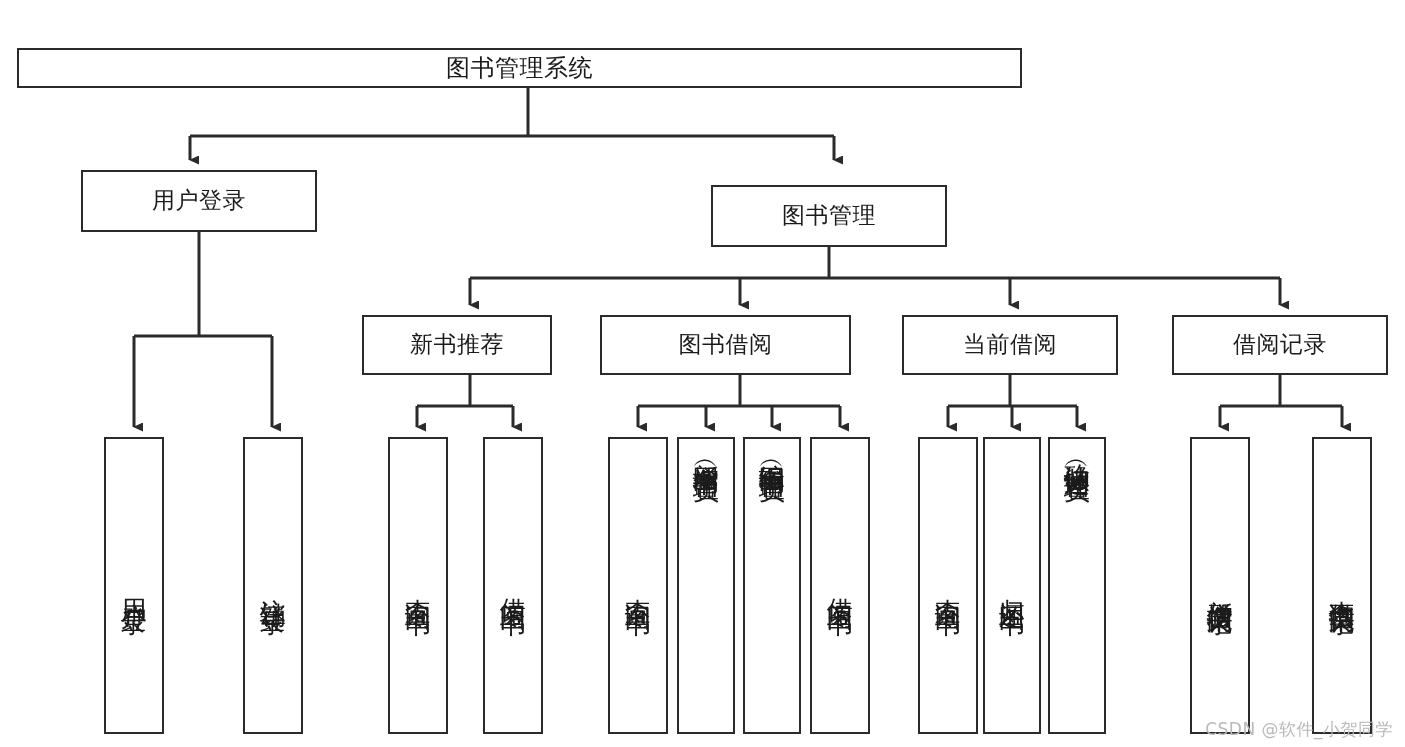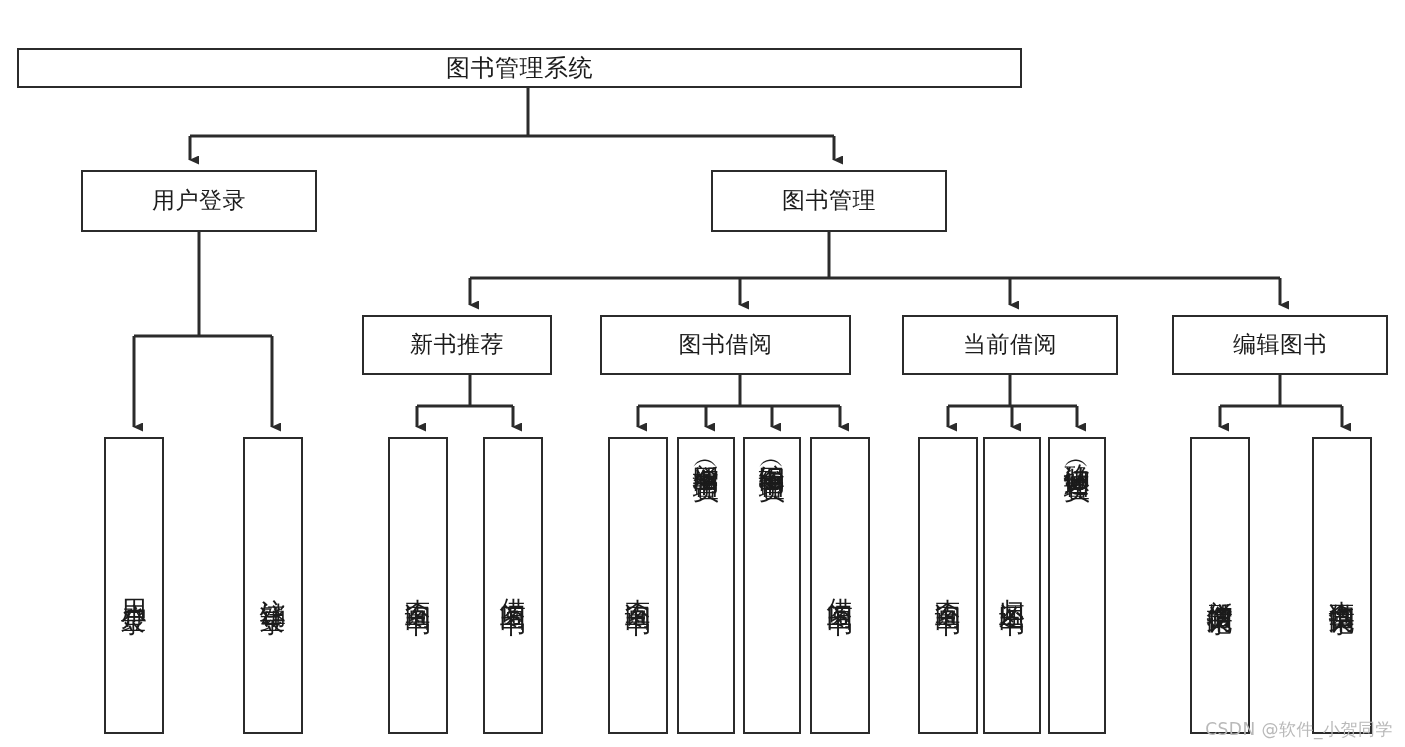--- a/index.html
+++ b/index.html
@@ -130,35 +130,35 @@
     </g>
   </svg>
 
   <div class="node root horiz" style="left:17px; top:12px; width:1005px; height:40px;margin-top:36px;">
     <span class="label">图书管理系统</span>
   </div>
 
   <div class="node horiz" style="left:81px; top:170px; width:236px; height:62px;">
     <span class="label">用户登录</span>
   </div>
-  <div class="node horiz" style="left:711px; top:170px; width:236px; height:62px;">
+  <div class="node horiz" style="left:711px; top:185px; width:236px; height:62px;">
     <span class="label">图书管理</span>
   </div>
 
   <div class="node horiz" style="left:362px; top:315px; width:190px; height:60px;">
     <span class="label">新书推荐</span>
   </div>
   <div class="node horiz" style="left:600px; top:315px; width:251px; height:60px;">
     <span class="label">图书借阅</span>
   </div>
   <div class="node horiz" style="left:902px; top:315px; width:216px; height:60px;">
     <span class="label">当前借阅</span>
   </div>
   <div class="node horiz" style="left:1172px; top:315px; width:216px; height:60px;">
-    <span class="label">编辑图书</span>
+    <span class="label">借阅记录</span>
   </div>
 
   <div class="node vert" style="left:104px; top:437px; width:60px; height:297px; align-items:center; padding-top:0;">
     <span class="label">用户登录</span>
   </div>
   <div class="node vert" style="left:243px; top:437px; width:60px; height:297px; align-items:center; padding-top:0;">
     <span class="label">注销登录</span>
   </div>
 
   <div class="node vert" style="left:388px; top:437px; width:60px; height:297px; align-items:center; padding-top:0;">

